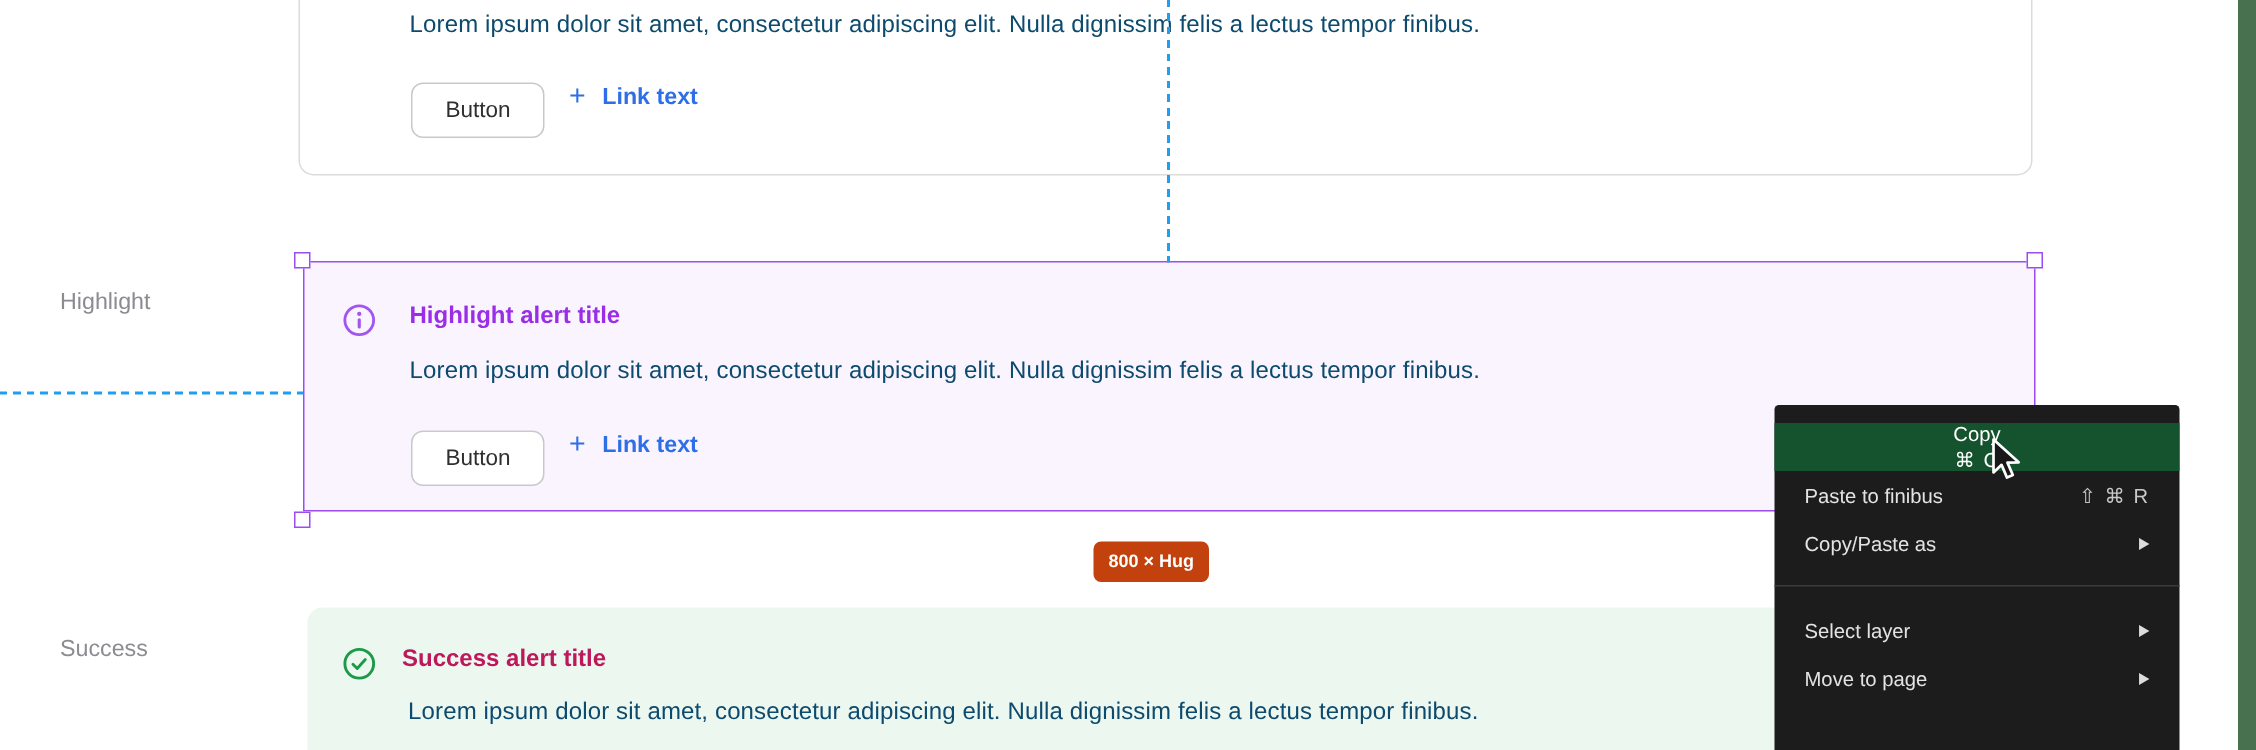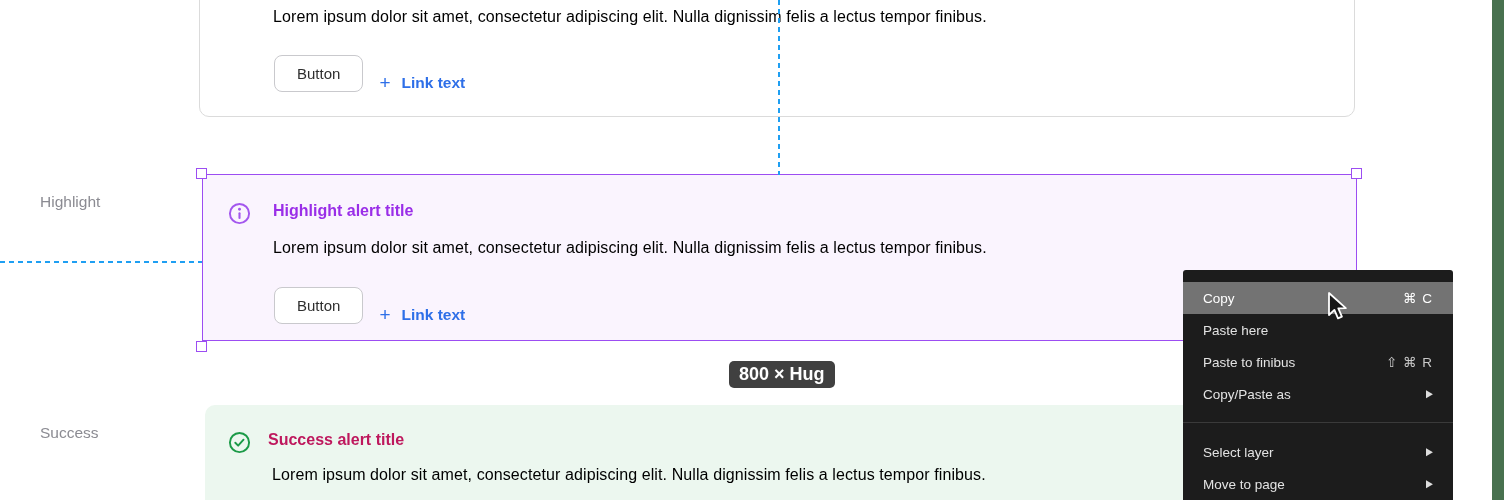--- a/index.html
+++ b/index.html
@@ -34,27 +34,27 @@
   }
   .card-success {
     left:205px; top:405px; width:1152px; height:120px;
     background:#ecf7ef; border-radius:10px;
     z-index:1;
   }
   .alert-title { position:absolute; font-size:16px; font-weight:bold; white-space:nowrap; }
   .alert-title.purple { color:#9a2ee8; }
   .alert-title.green  { color:#be185d; }
   .alert-body {
-    position:absolute; font-size:16px; color:#000000; white-space:nowrap;
+    position:absolute; font-size:16px; color:#0c4a6e; white-space:nowrap;
     letter-spacing:0.1px;
     text-align:right;
   }
   .alert-icon { position:absolute; width:23px; height:23px; }
 
-  .action-row { position:absolute; display:flex; align-items:flex-end; }
+  .action-row { position:absolute; display:flex; align-items:flex-start; }
   .btn {
     height:37px; padding:0 22px; background:#ffffff;
     border:1.4px solid #c9c9cd; border-radius:8px;
     font-family:"Liberation Sans", sans-serif;
     font-size:15px; color:#2f2f2f;
   }
   .link { display:flex; align-items:center; margin-left:16px; color:#2e6fe8; }
   .link .plus { font-size:19px; font-weight:400; margin-right:11px; line-height:1; }
   .link .link-label { font-size:15.5px; font-weight:bold; }
 
@@ -70,37 +70,37 @@
     background:repeating-linear-gradient(to bottom,#1f9ff2 0 5px,transparent 5px 9px);
   }
   .h-guide {
     position:absolute; left:0; top:261px; width:202px; height:2px; z-index:7;
     background:repeating-linear-gradient(to right,#1f9ff2 0 5px,transparent 5px 9px);
   }
 
   
   .size-badge {
     position:absolute; left:729px; top:361px; z-index:8;
-    background:#404040; color:#ffffff;
-    font-size:18px; font-weight:bold;
+    background:#c2410c; color:#ffffff;
+    font-size:12px; font-weight:bold;
     padding:0 10px; height:27px; line-height:27px;
     border-radius:5px; white-space:nowrap;
   }
 
   
   .context-menu {
     position:absolute; left:1183px; top:270px; width:270px; height:242px;
     background:#1c1c1c; border-radius:3px 3px 0 0; padding-top:12px;
     z-index:20;
   }
   .menu-item {
     height:32px; display:flex; align-items:center; justify-content:space-between;
     padding:0 20px; font-size:13.5px; color:#e3e3e3; white-space:nowrap;
   }
-  .menu-item.highlighted { background:#737373; color:#ffffff; }
+  .menu-item.highlighted { background:#14532d; color:#ffffff;flex-direction:column; }
   .menu-shortcut { font-size:13.5px; color:#c9c9c9; letter-spacing:1px; }
   .menu-item.highlighted .menu-shortcut { color:#ffffff; }
   .submenu-arrow { font-size:9px; color:#dddddd; transform:scaleY(1.15); }
   .menu-separator { height:1px; background:#3a3a3a; margin:12px 0 13px 0; }
 
   
   .cursor { position:absolute; left:1326px; top:291px; z-index:30; }
 
   
   .right-strip {
@@ -167,24 +167,20 @@
     <div class="alert-title green" style="left:63px; top:26px;">Success alert title</div>
     <div class="alert-body" style="left:67px; top:61px;">Lorem ipsum dolor sit amet, consectetur adipiscing elit. Nulla dignissim felis a lectus tempor finibus.</div>
   </div>
 
   <div class="context-menu">
     <div class="menu-item highlighted">
       <span>Copy</span>
       <span class="menu-shortcut">⌘ C</span>
     </div>
     <div class="menu-item">
-      <span>Paste here</span>
-      <span class="menu-shortcut"></span>
-    </div>
-    <div class="menu-item">
       <span>Paste to finibus</span>
       <span class="menu-shortcut">⇧ ⌘ R</span>
     </div>
     <div class="menu-item">
       <span>Copy/Paste as</span>
       <span class="submenu-arrow">▶</span>
     </div>
     <div class="menu-separator"></div>
     <div class="menu-item">
       <span>Select layer</span>

